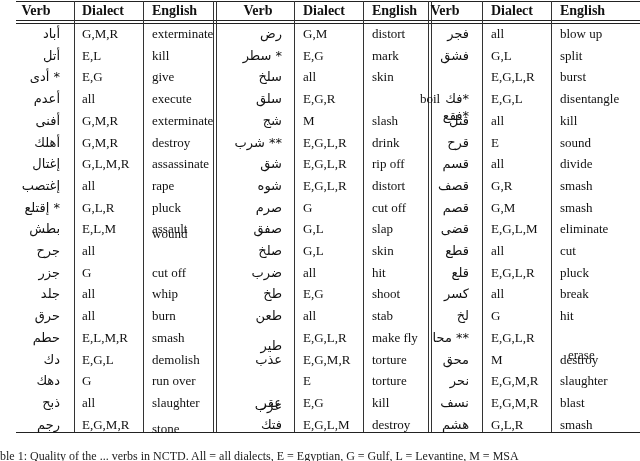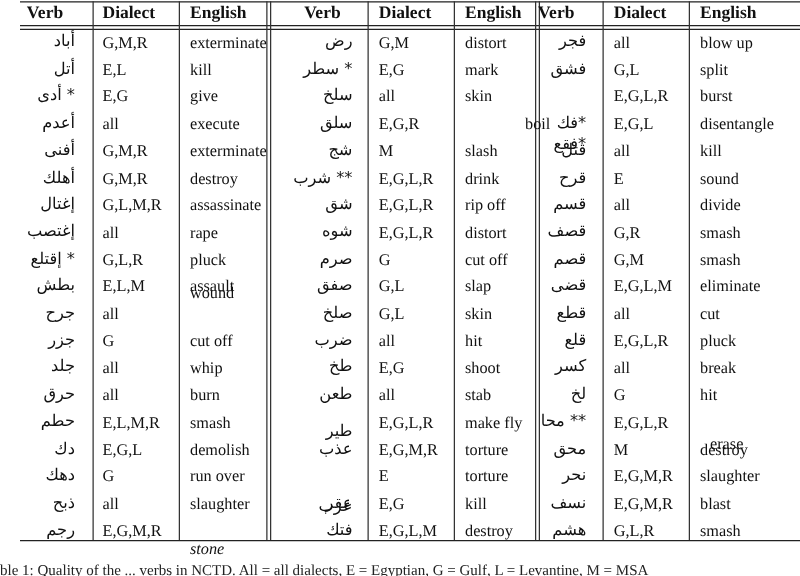--- a/index.html
+++ b/index.html
@@ -123,21 +123,21 @@
       <div class="cell " style="left: 136px; top: 373.2px; width: 78px;">run over</div>
     </div>
     <div>
       <div class="cell ar" style="left: -18px; top: 394.9px; width: 62px;">ذبح</div>
       <div class="cell " style="left: 66px; top: 394.9px; width: 66px;">all</div>
       <div class="cell " style="left: 136px; top: 394.9px; width: 78px;">slaughter</div>
     </div>
     <div>
       <div class="cell ar" style="left: -18px; top: 416.6px; width: 62px;">رجم</div>
       <div class="cell " style="left: 66px; top: 416.6px; width: 66px;">E,G,M,R</div>
-      <div class="cell " style="left: 136px; top: 431px; width: 78px; font-style: italic;">stone</div>
+      <div class="cell " style="left: 136px; top: 421px; width: 78px;">stone</div>
     </div>
     <div class="vline" style="left: 278px;"></div>
     <div class="vline" style="left: 347px;"></div>
     <div class="vline" style="left: 412px;"></div>
     <div class="vline" style="left: 415px;"></div>
     <div class="hdr" style="left: 220px; width: 44px; text-align: center;">Verb</div>
     <div class="hdr" style="left: 287px; width: 70px; text-align: left;">Dialect</div>
     <div class="hdr" style="left: 356px; width: 70px; text-align: left;">English</div>
     <div>
       <div class="cell ar" style="left: 204px; top: 26px; width: 62px;">رض</div>

